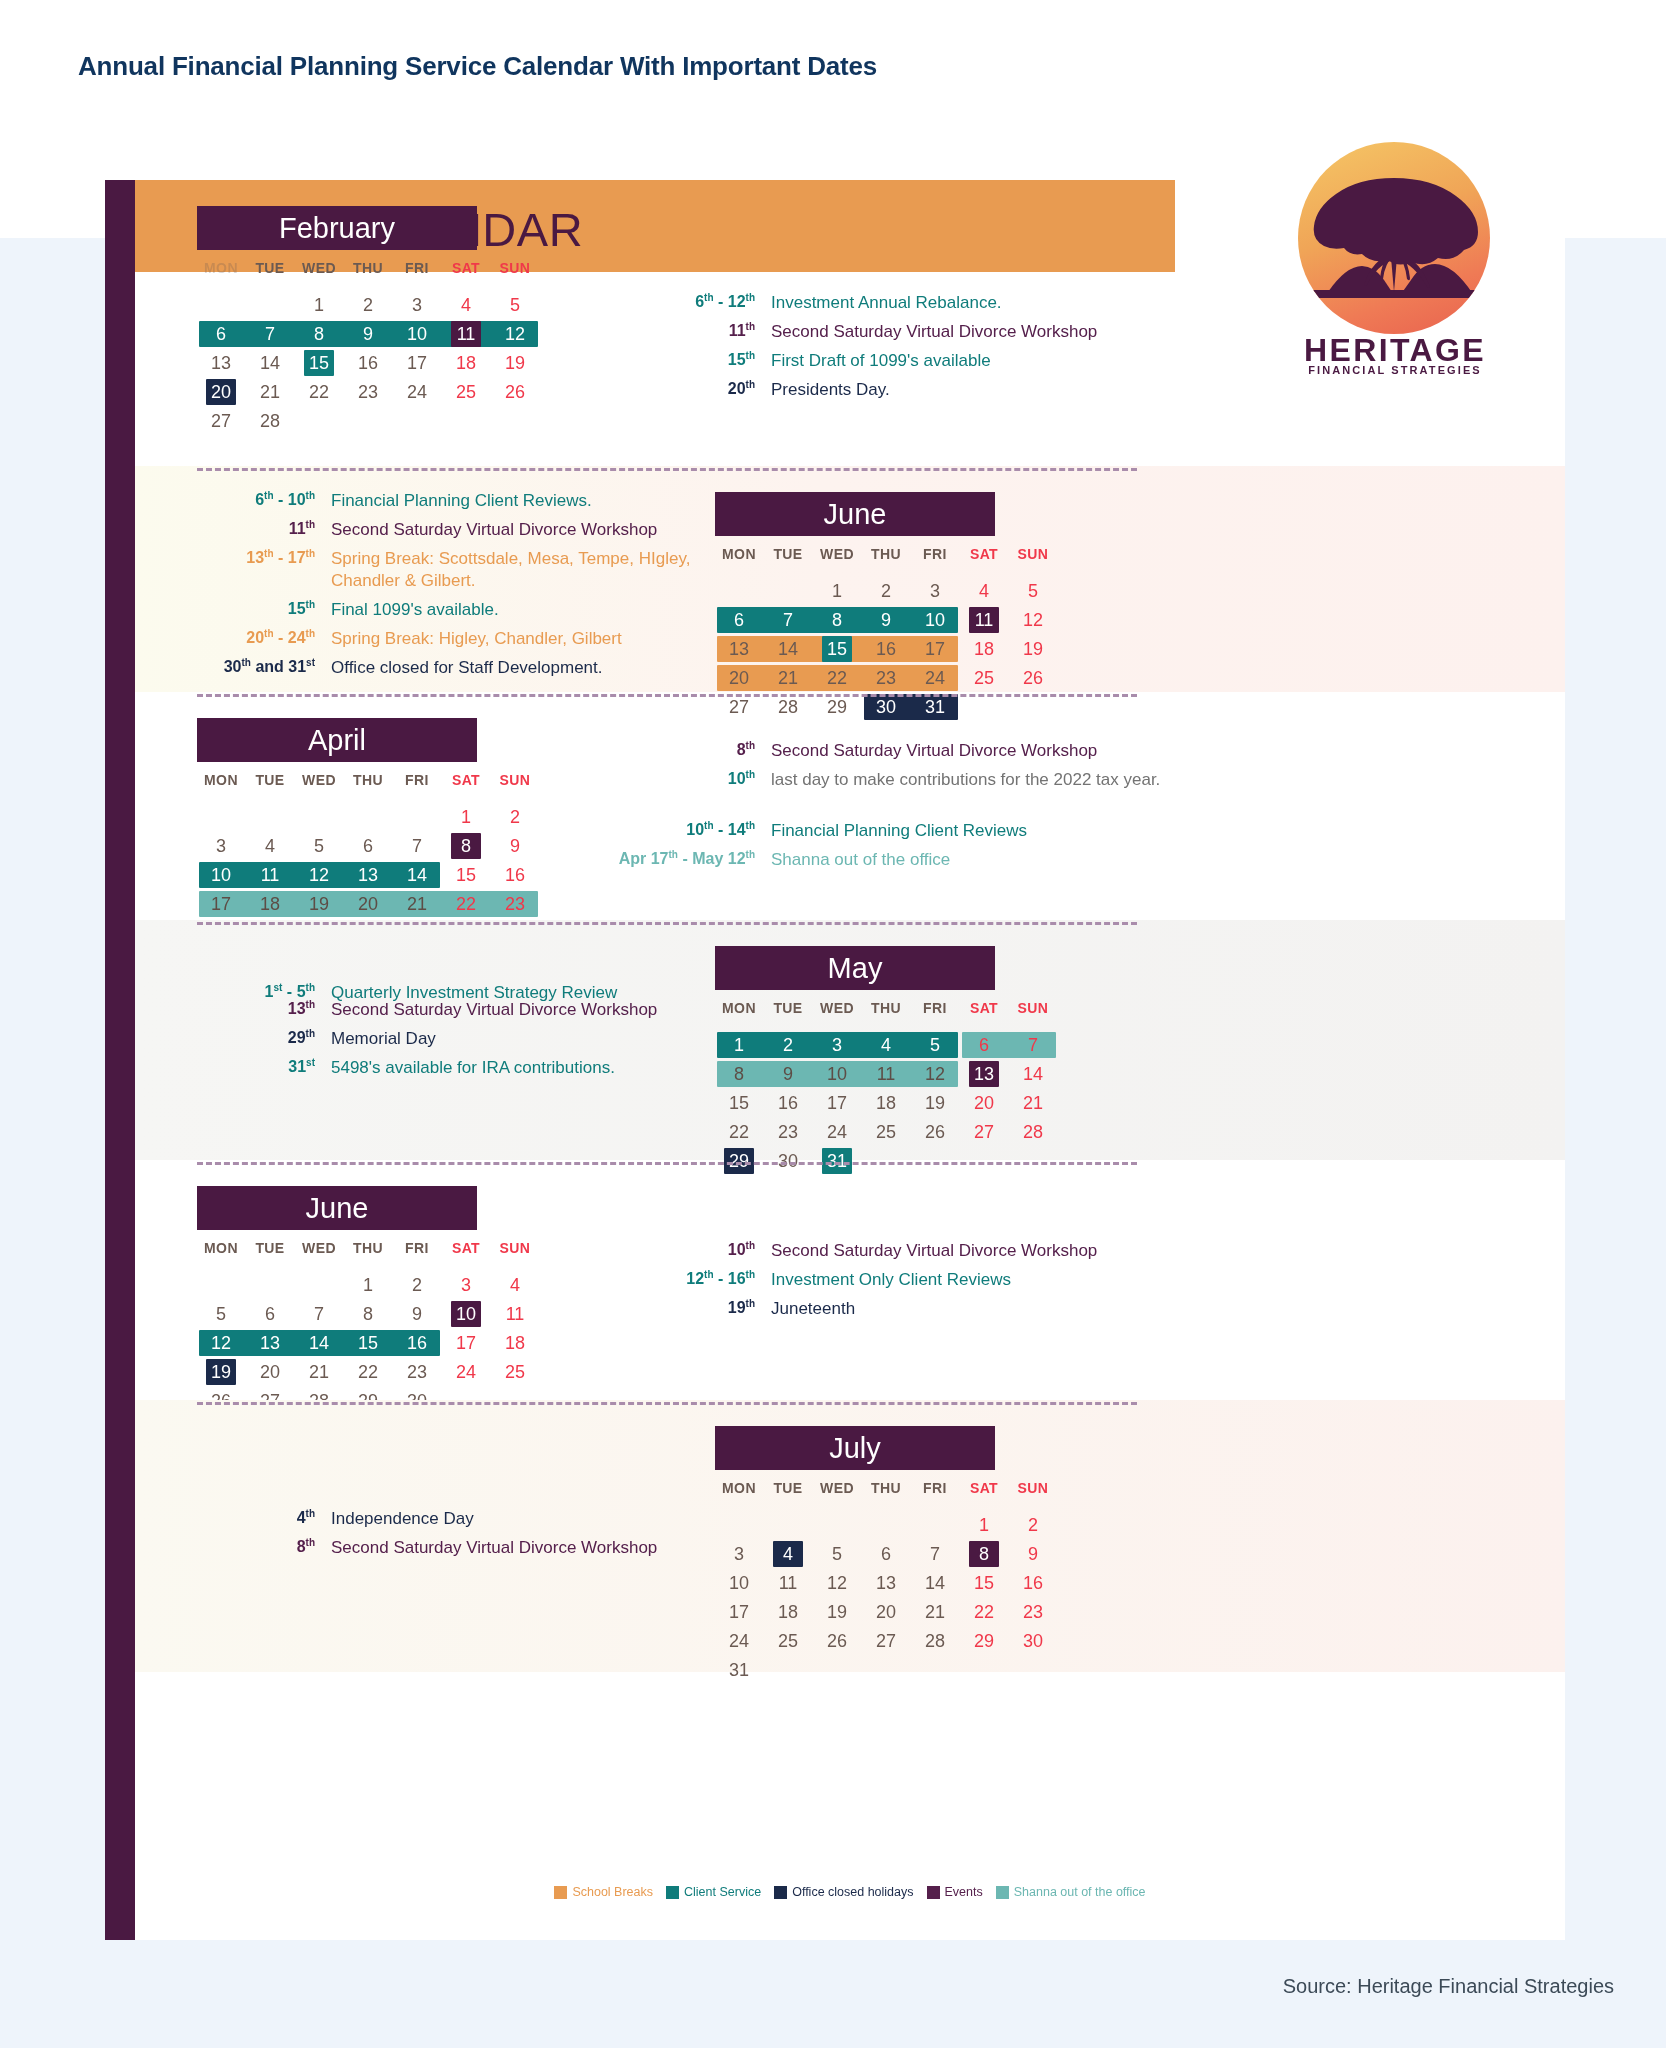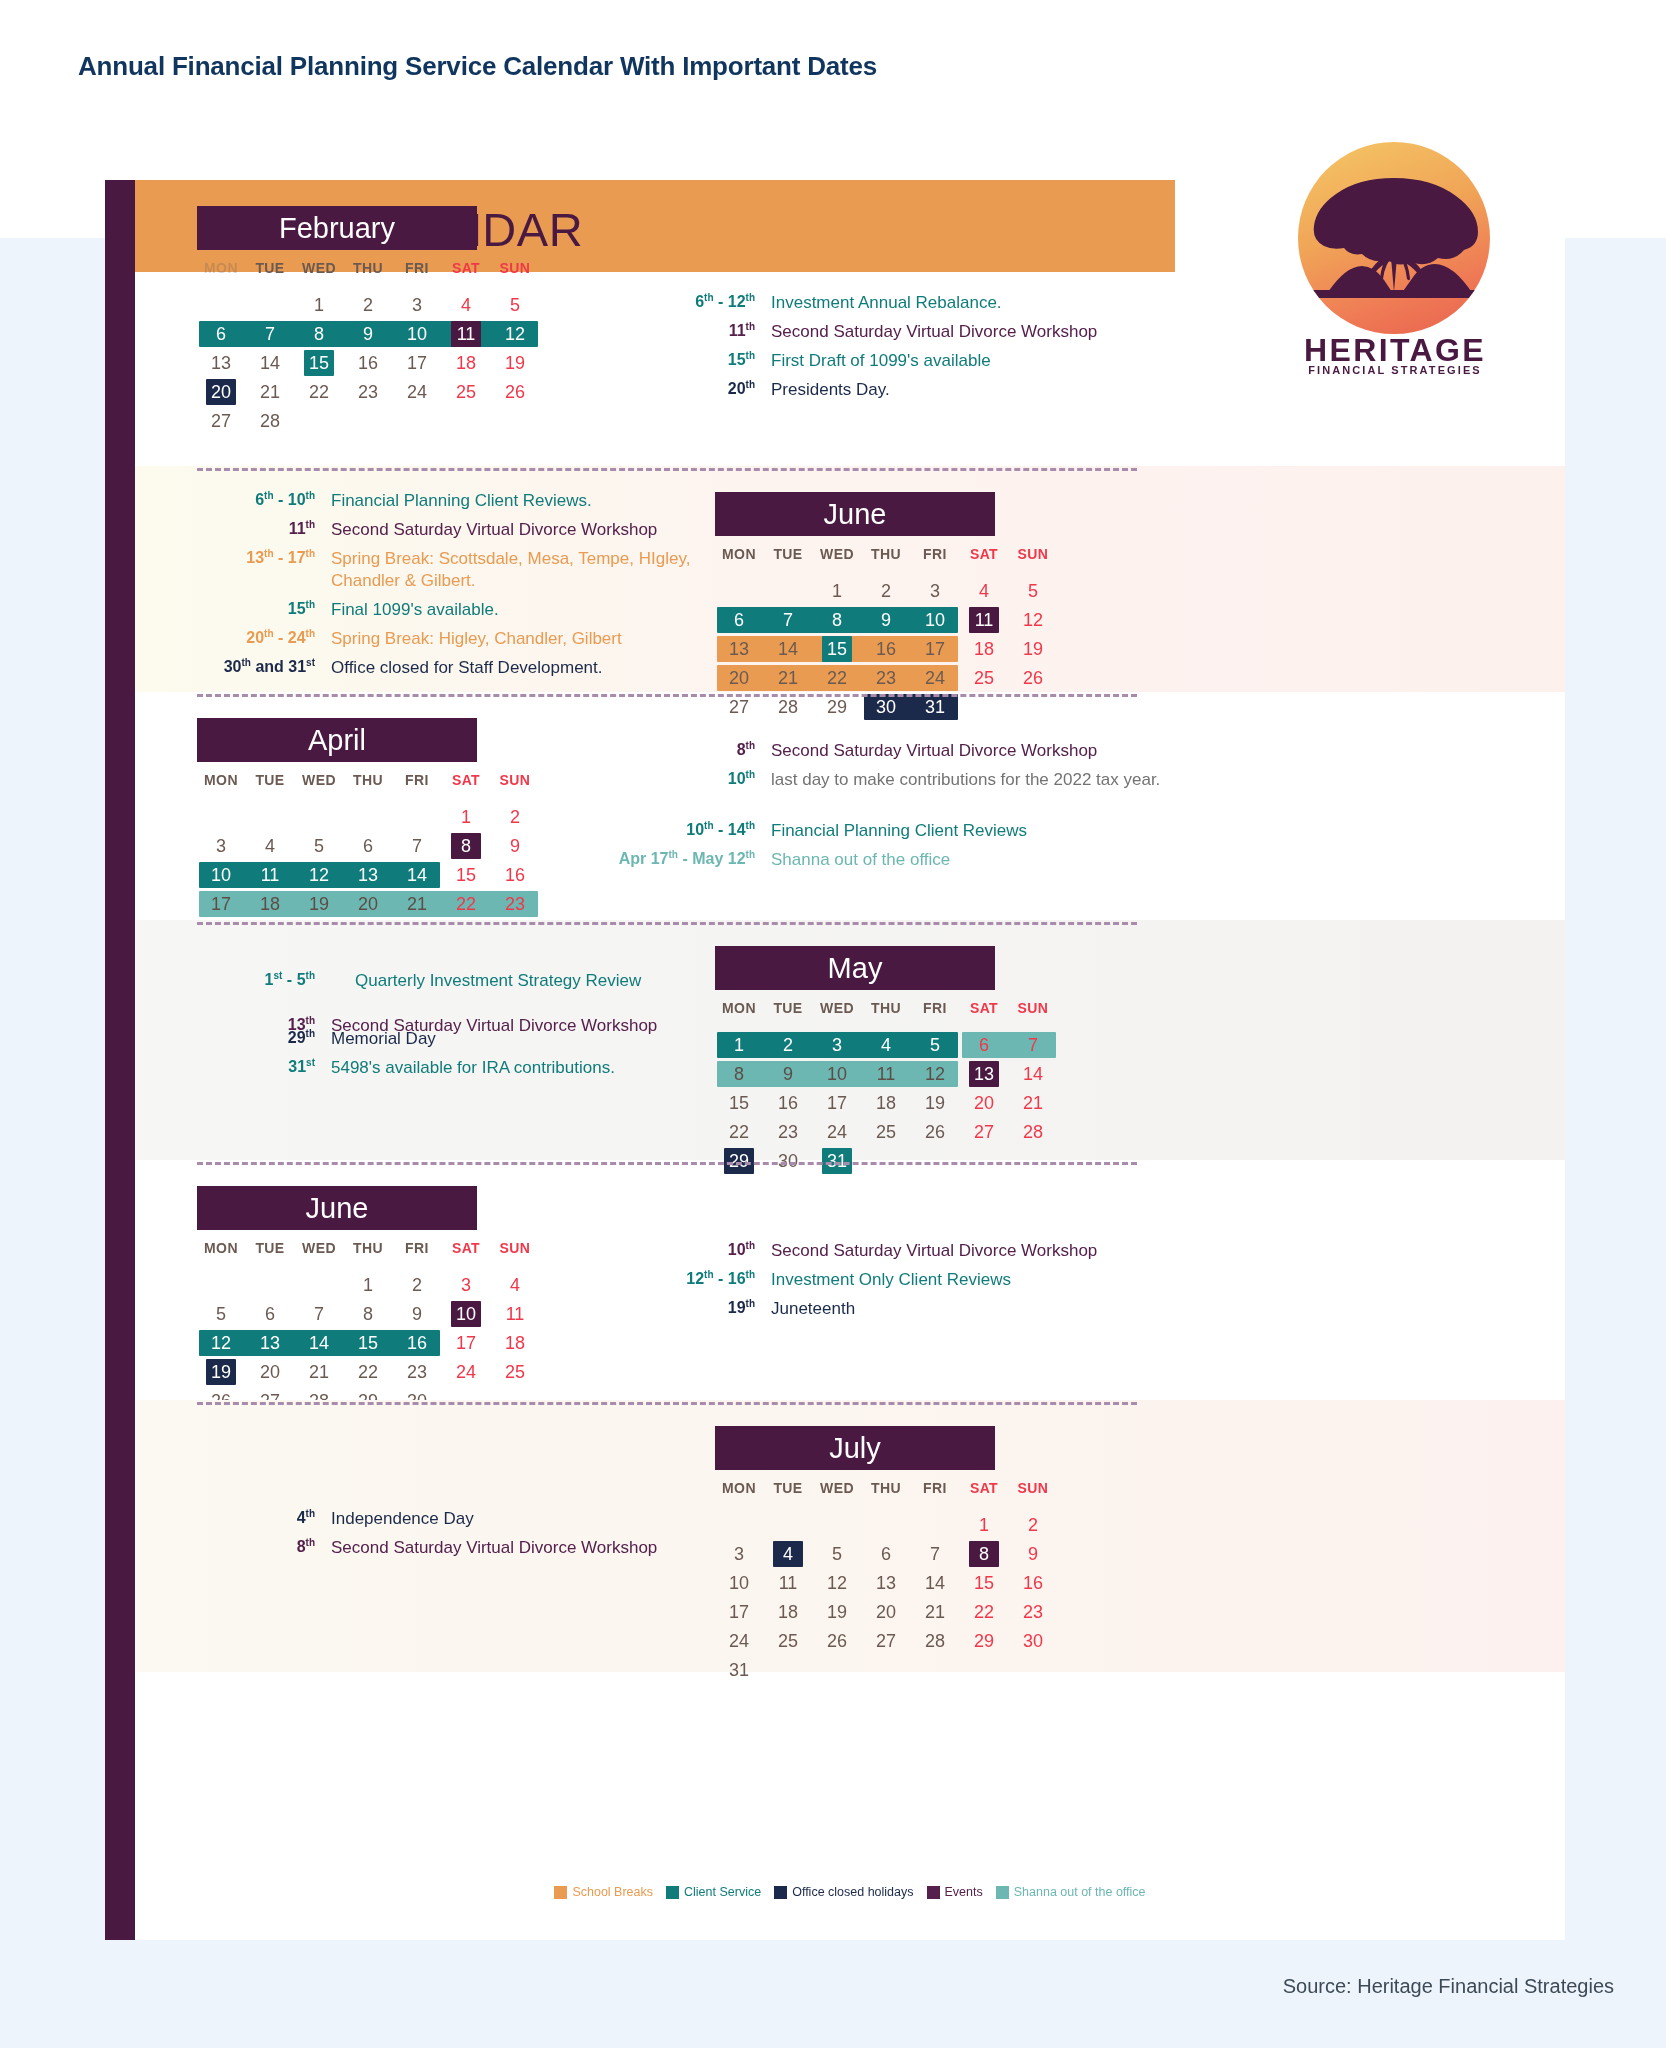--- a/index.html
+++ b/index.html
@@ -385,25 +385,25 @@
           <div class="day" style="left: 201px; top: 173px;">26</div>
           <div class="day we" style="left: 250px; top: 173px;">27</div>
           <div class="day we" style="left: 299px; top: 173px;">28</div>
           <div class="cellbg" style="left: 9px; top: 202px; width: 30px; background: rgb(27, 42, 74);"></div>
           <div class="day onteal" style="color: rgb(255, 255, 255); left: 5px; top: 202px;">29</div>
           <div class="day" style="left: 54px; top: 202px;">30</div>
           <div class="cellbg" style="left: 107px; top: 202px; width: 30px; background: rgb(15, 124, 123);"></div>
           <div class="day onteal" style="color: rgb(255, 255, 255); left: 103px; top: 202px;">31</div>
         </div>
         <div class="events" style="left: 30px; top: 790px; width: 560px;">
-          <div class="ev" style="top: 0px; gap: 24px;">
+          <div class="ev" style="top: 12px;">
             <div class="when" style="color: rgb(15, 124, 123);">1<sup>st</sup> - 5<sup>th</sup></div>
             <div class="what" style="color: rgb(15, 124, 123); width: 400px;">Quarterly Investment Strategy Review</div>
           </div>
-          <div class="ev" style="top: 29px; margin-top: 16px;">
+          <div class="ev" style="top: 29px;">
             <div class="when" style="color: rgb(85, 32, 76);">13<sup>th</sup></div>
             <div class="what" style="color: rgb(85, 32, 76); width: 400px;">Second Saturday Virtual Divorce Workshop</div>
           </div>
           <div class="ev" style="top: 58px;">
             <div class="when" style="color: rgb(27, 42, 74);">29<sup>th</sup></div>
             <div class="what" style="color: rgb(27, 42, 74); width: 400px;">Memorial Day</div>
           </div>
           <div class="ev" style="top: 87px;">
             <div class="when" style="color: rgb(15, 124, 123);">31<sup>st</sup></div>
             <div class="what" style="color: rgb(15, 124, 123); width: 400px;">5498's available for IRA contributions.</div>

